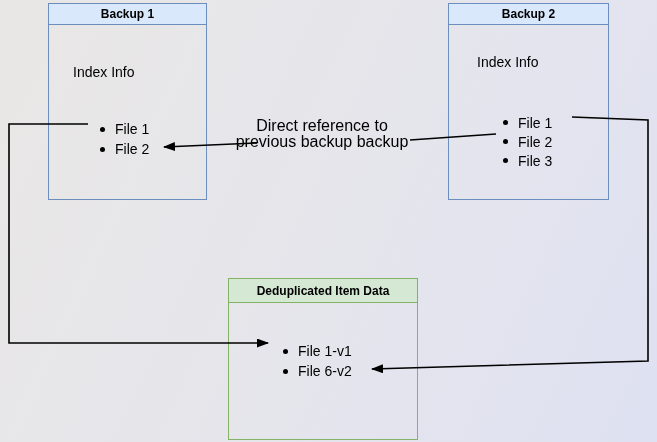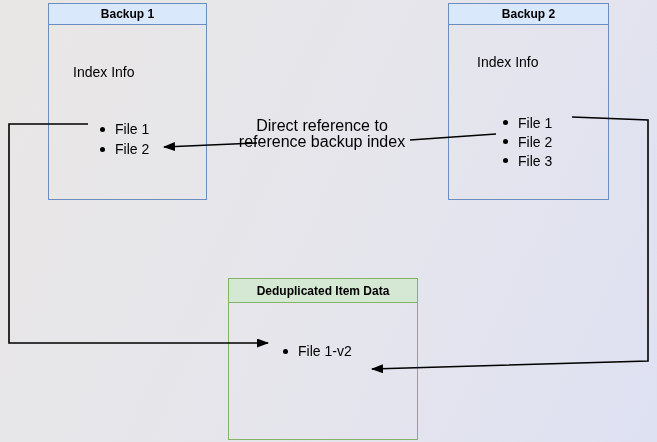--- a/index.html
+++ b/index.html
@@ -120,28 +120,32 @@
         <span>File 3</span>
       </li>
     </ul>
   </div>
 
   <div class="box green" style="left:228px;top:278px;width:190px;height:162px;">
     <div class="box-header green">Deduplicated Item Data</div>
     <ul class="file-list lh20" style="left:50px;top:58px;">
       <li>
         <span class="dot"></span>
-        <span>File 1-v2</span>
+        <span>File 1-v1</span>
+      </li>
+      <li>
+        <span class="dot"></span>
+        <span>File 6-v2</span>
       </li>
     </ul>
   </div>
 
   <div class="edge-label">
     <div>Direct reference to</div>
-    <div>reference backup index</div>
+    <div>previous backup backup</div>
   </div>
 
   <svg class="arrows" width="657" height="442" viewBox="0 0 657 442">
     <defs>
       <marker id="arrowhead" markerUnits="userSpaceOnUse" markerWidth="12" markerHeight="9" viewBox="0 0 12 9" refX="11" refY="4.5" orient="auto">
         <path d="M0,0 L12,4.5 L0,9 Z" fill="#000"></path>
       </marker>
     </defs>
     <path d="M88 124 L9 124 L9 343 L268 343" fill="none" stroke="#000" stroke-width="1.6" marker-end="url(#arrowhead)"></path>
     <path d="M572 117 L648 120 L648 361 L372 369" fill="none" stroke="#000" stroke-width="1.6" marker-end="url(#arrowhead)"></path>

